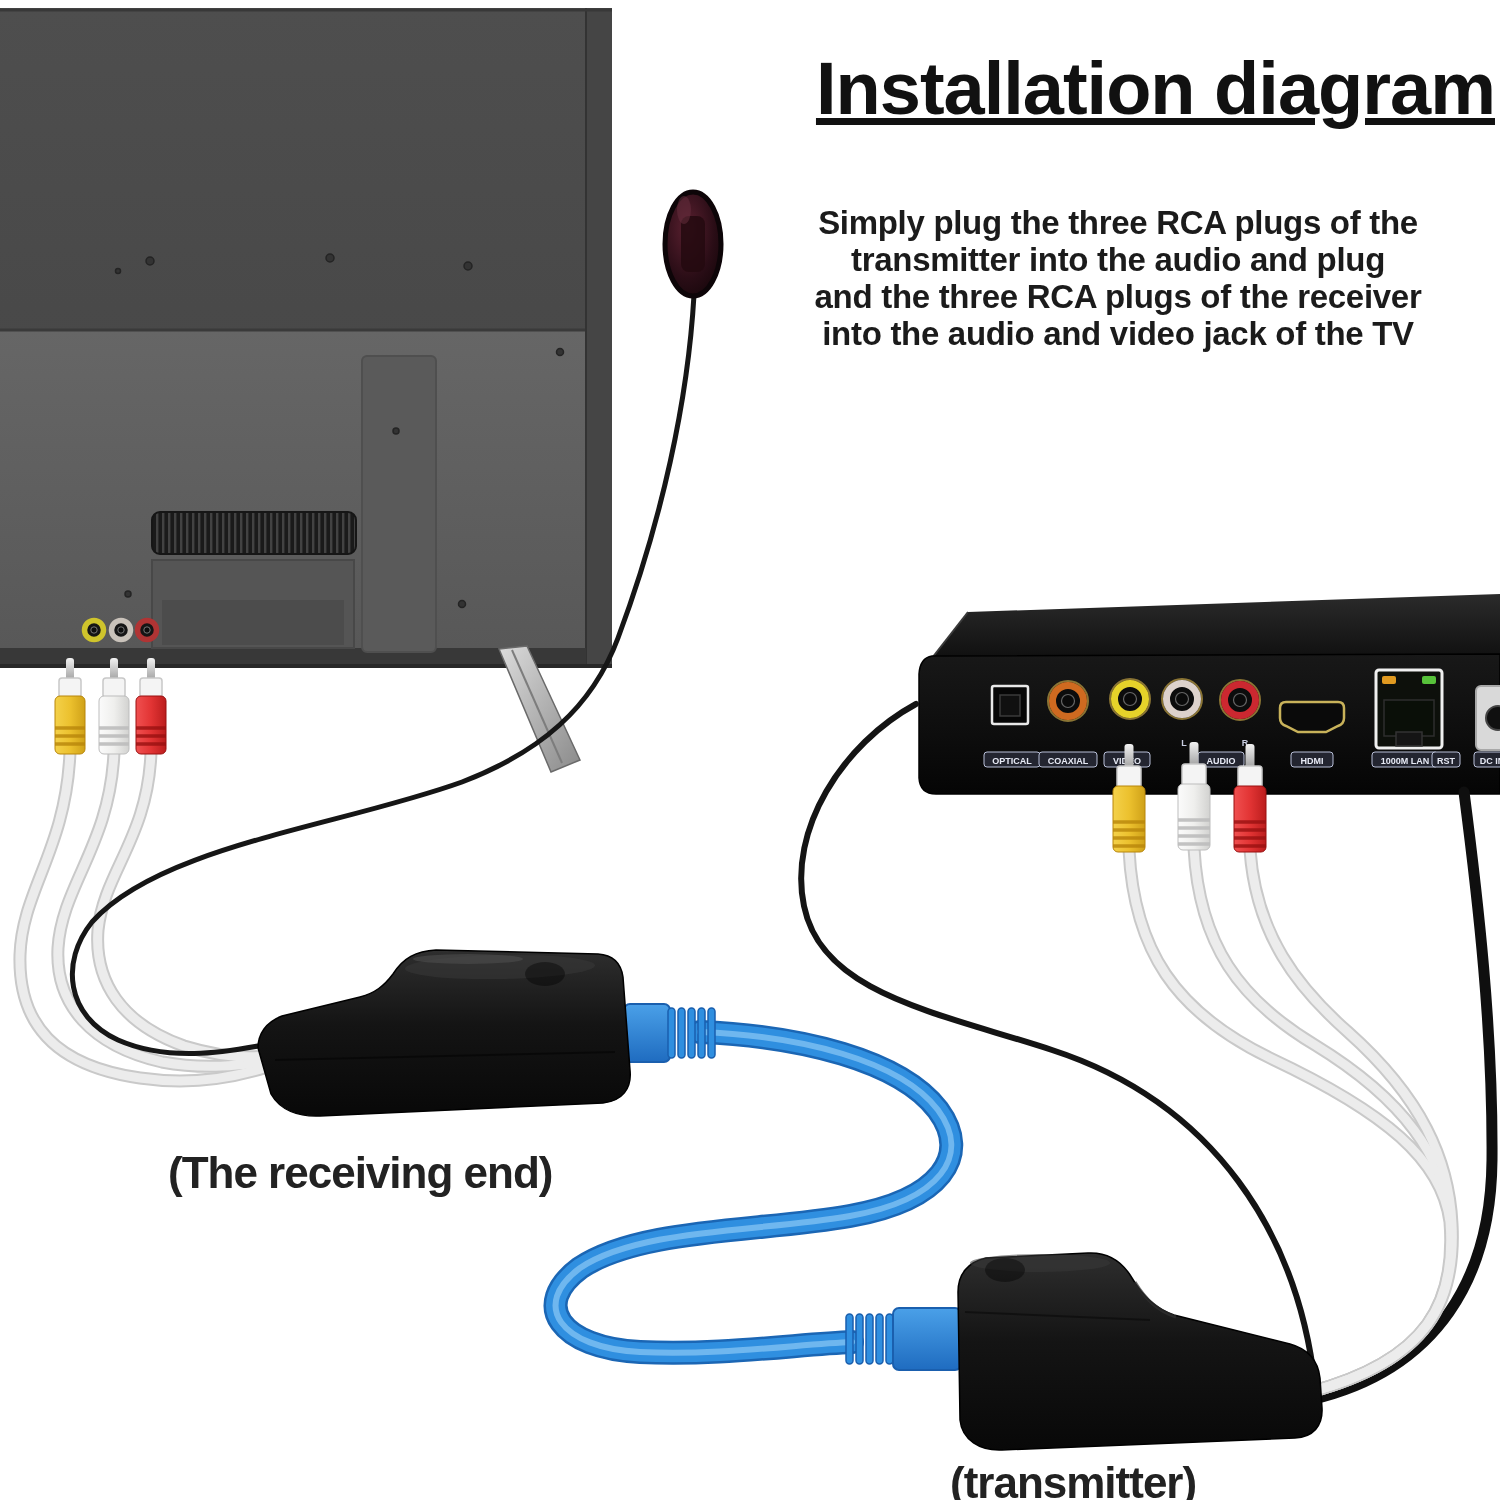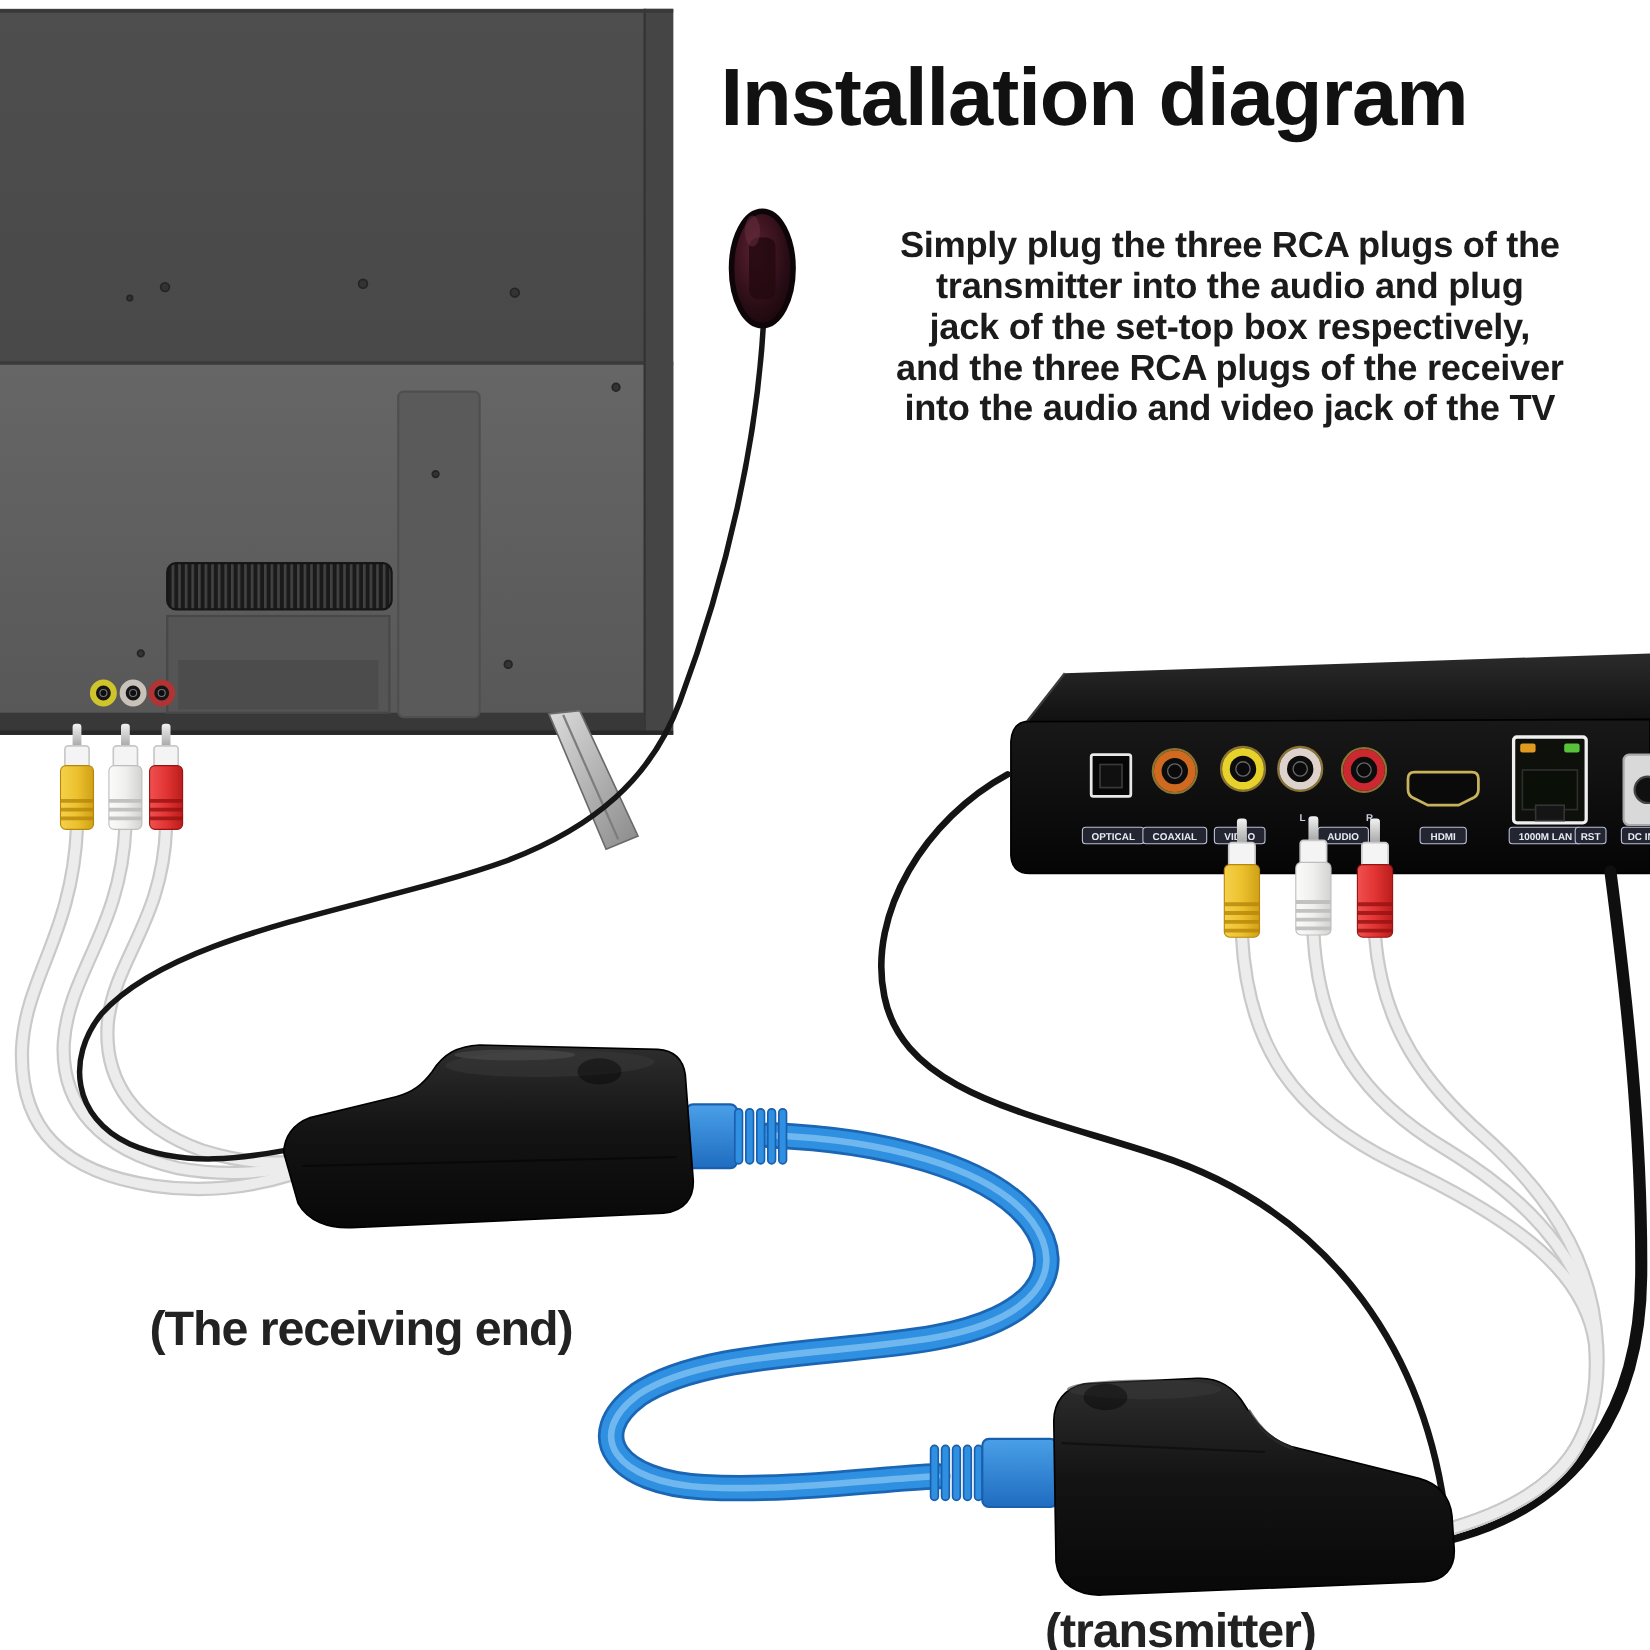--- a/index.html
+++ b/index.html
@@ -2,33 +2,33 @@
 <html><head>
 <meta charset="utf-8">
 <style>
   html,body{margin:0;padding:0;background:#ffffff;}
   .canvas{
     position:relative;width:1500px;height:1500px;background:#ffffff;
     overflow:hidden;font-family:"Liberation Sans",sans-serif;
   }
   .scene{position:absolute;left:0;top:0;}
   .page-title{
-    position:absolute;left:655px;top:46px;width:840px;text-align:left;
-    font-size:74px;font-weight:700;color:#111;letter-spacing:-1px;white-space:nowrap;
+    position:absolute;left:655px;top:46px;width:840px;text-align:right;
+    font-size:74px;font-weight:700;color:#111;letter-spacing:-1px;white-space:nowrap;text-decoration:underline;
   }
   .instructions{
     position:absolute;left:778px;top:204px;width:680px;
     font-size:33px;font-weight:700;color:#1b1b1b;letter-spacing:-0.3px;line-height:37px;text-align:center;
   }
   .instr-line{white-space:nowrap;}
   .caption{
     position:absolute;font-size:44px;font-weight:700;color:#222;
     letter-spacing:-1px;white-space:nowrap;
   }
-  .caption.receiving{left:136px;top:1148px;margin-top:36px;}
+  .caption.receiving{left:168px;top:1148px;}
   .caption.transmit{left:950px;top:1438px;margin-top:20px;}
   svg text{font-family:"Liberation Sans",sans-serif;}
   .chip-text{fill:#e7eaf5;font-size:9px;font-weight:bold;}
   .lr-text{fill:#c8cde0;font-size:9px;font-weight:bold;}
 </style>
 </head>
 <body>
 
 <div class="canvas">
 
@@ -370,21 +370,20 @@
       <path d="M 1135,1282 C 1146,1300 1158,1311 1176,1317" stroke="#303030" stroke-width="3" fill="none" opacity="0.7"></path>
       <path d="M 965,1312 L 1150,1320" stroke="#000" stroke-width="2" opacity="0.4"></path>
     </g>
   </svg>
 
   <div class="page-title">Installation diagram</div>
 
   <div class="instructions">
     <div class="instr-line">Simply plug the three RCA plugs of the</div>
     <div class="instr-line">transmitter into the audio and plug</div>
-    <div class="instr-line">jack of the set-top box respectively,</div>
     <div class="instr-line">and the three RCA plugs of the receiver</div>
     <div class="instr-line">into the audio and video jack of the TV</div>
   </div>
 
   <div class="caption receiving">(The receiving end)</div>
   <div class="caption transmit">(transmitter)</div>
 
 </div>
 
 </body></html>

